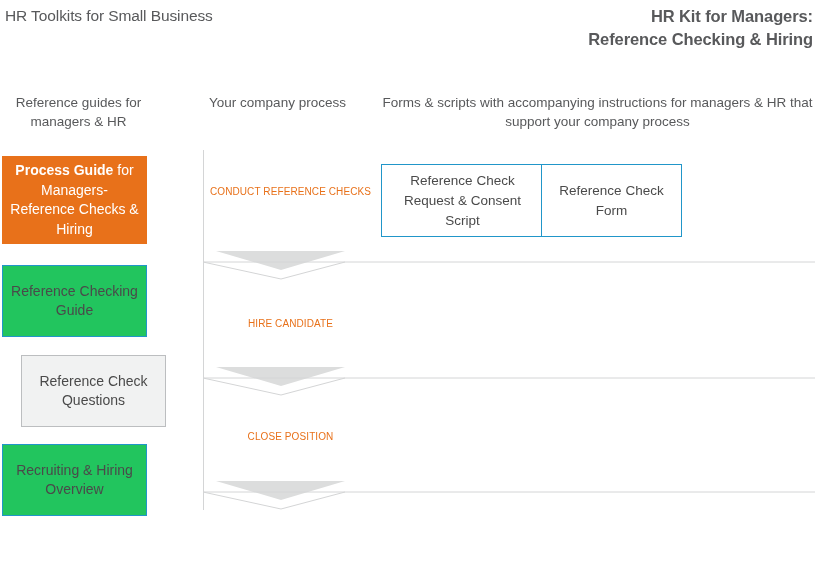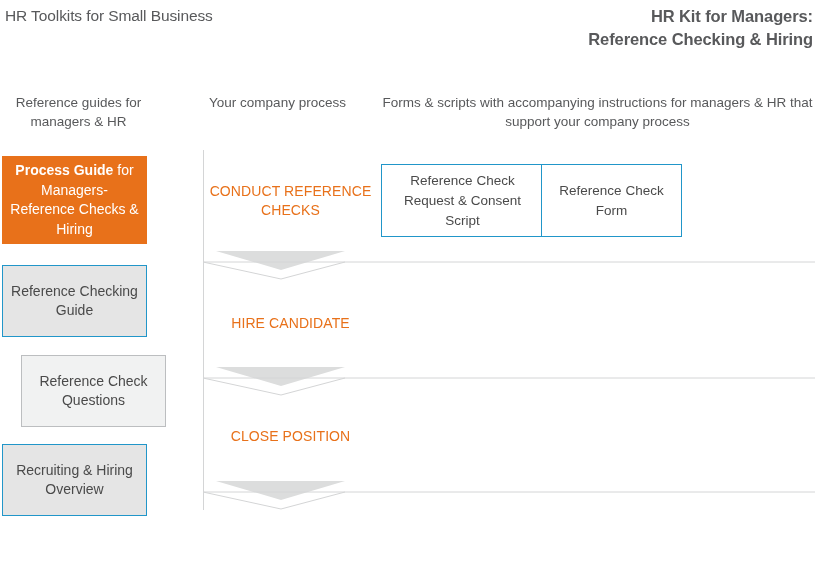--- a/index.html
+++ b/index.html
@@ -101,21 +101,21 @@
   }
   .side-card.orange {
     background: #e8711a;
     color: #ffffff;
     border: none;
     top: 156px;
     height: 88px;
   }
   .side-card.orange b { font-weight: bold; }
   .side-card.blue {
-    background: #e5e5e5;
+    background: #22c55e;
     border: 1.5px solid #2196c9;
     color: #4a4a4a;
   }
   .side-card.grey {
     background: #f1f2f2;
     border: 1.5px solid #bcbec0;
     color: #4a4a4a;
   }
   .card-guide     { top: 265px; height: 72px; }
   .card-questions { top: 355px; height: 72px; margin-left: 19px; }
@@ -129,21 +129,21 @@
     width: 1px;
     height: 360px;
     background: #d4d5d6;
   }
   .proc-label {
     position: absolute;
     left: 203px;
     width: 175px;
     text-align: center;
     color: #e8711a;
-    font-size: 14px;
+    font-size: 10px;
     line-height: 19px;
     letter-spacing: 0.1px;
   }
   .proc-1 { top: 182px; }
   .proc-2 { top: 314px; }
   .proc-3 { top: 427px; }
 
   .divider {
     position: absolute;
     left: 196px;

